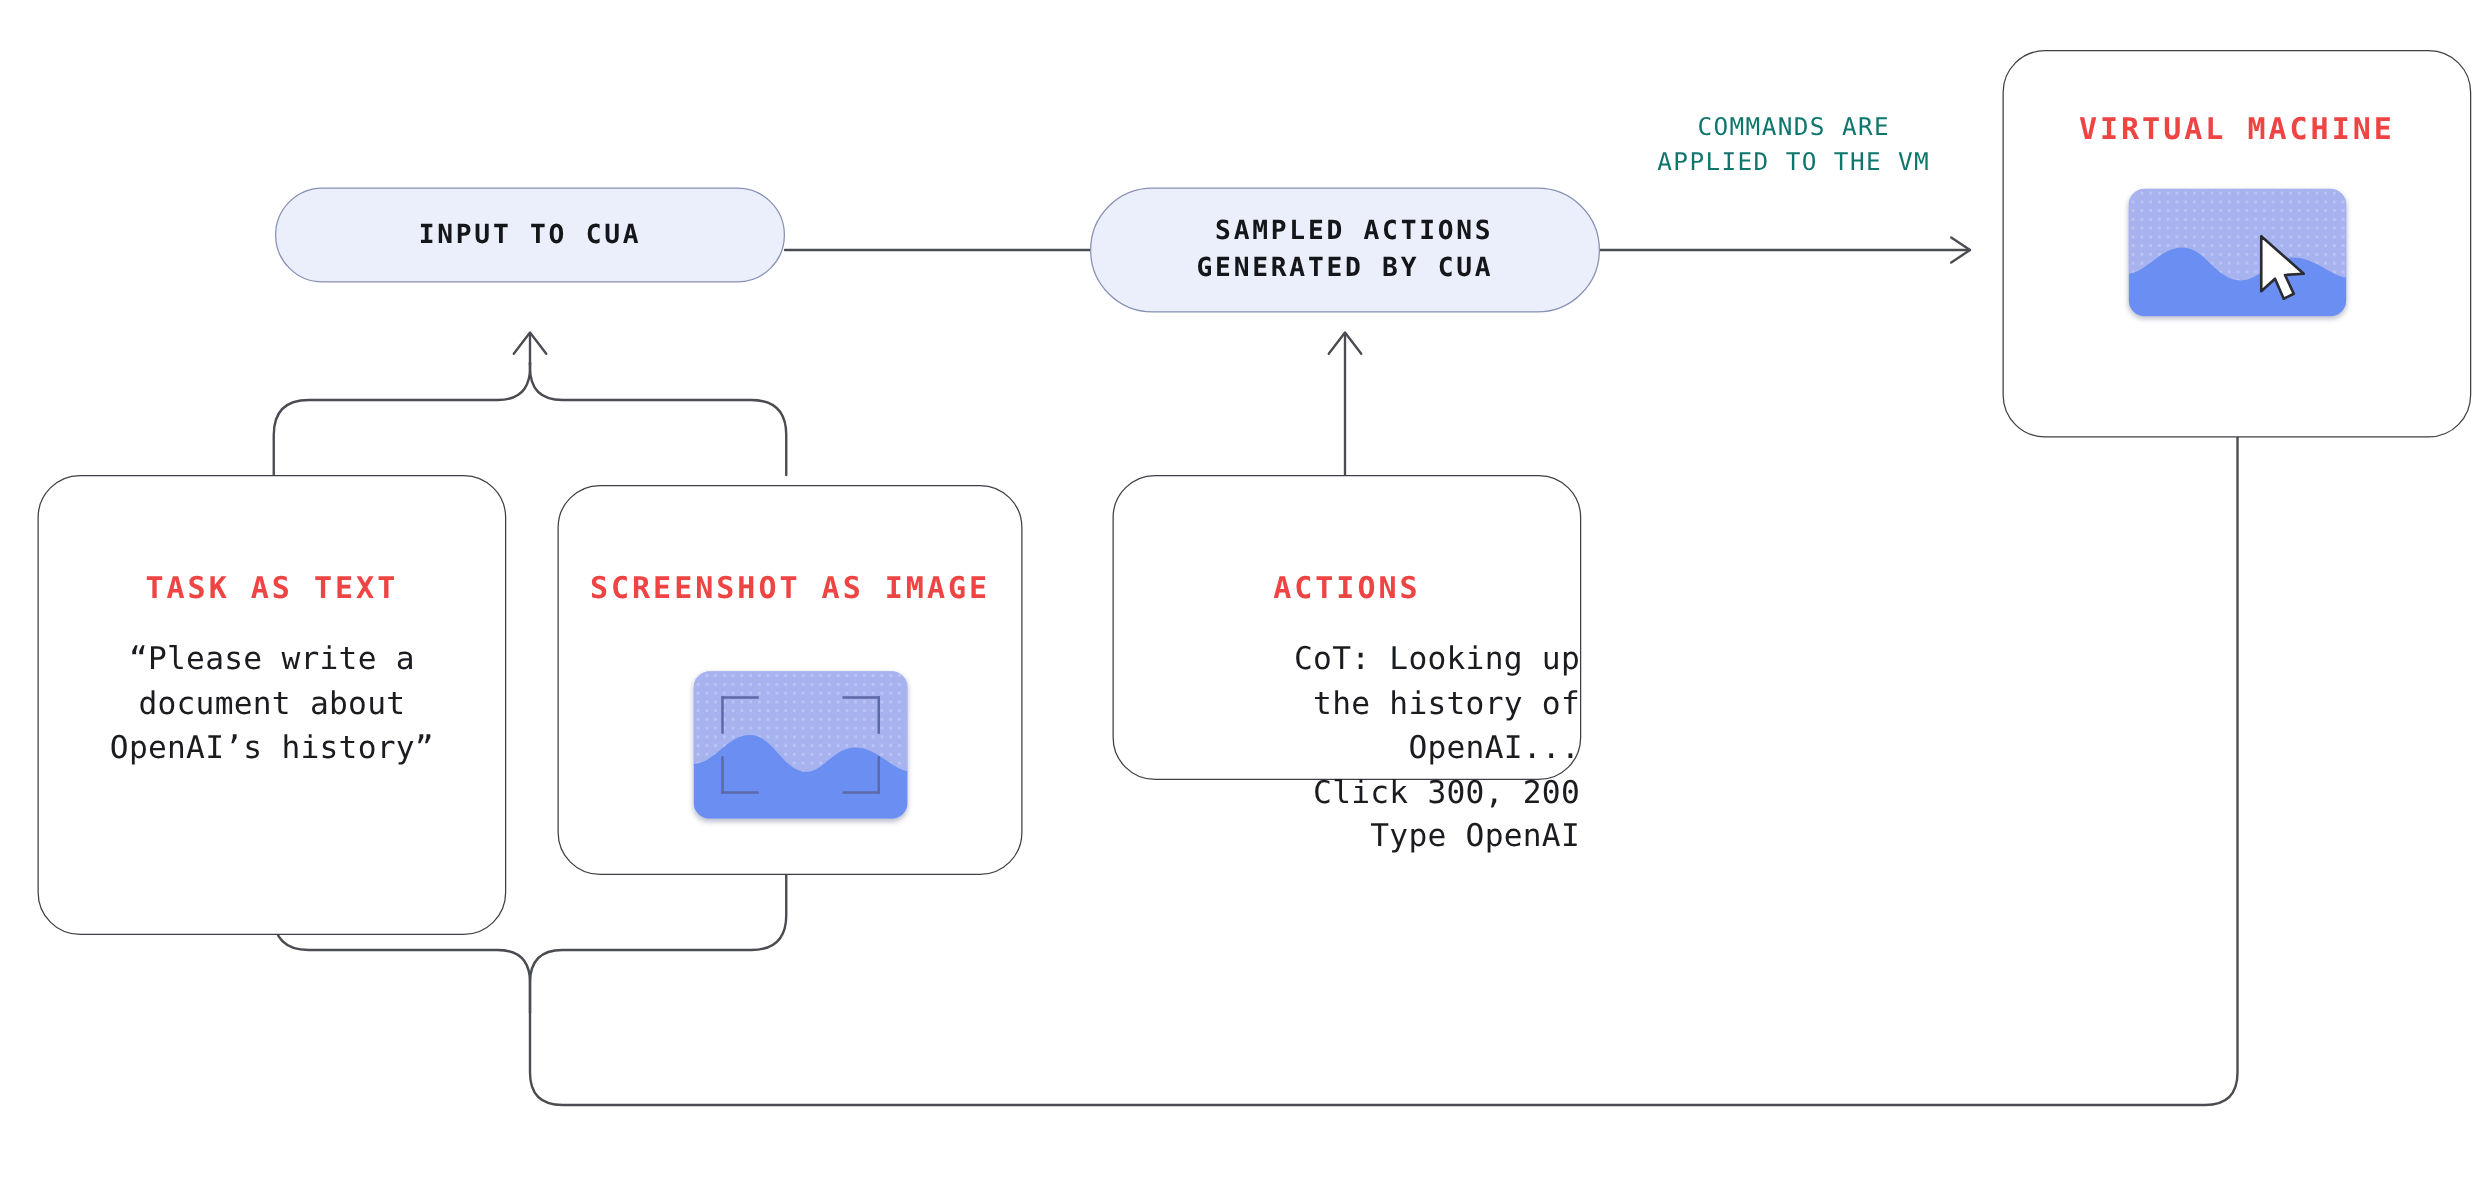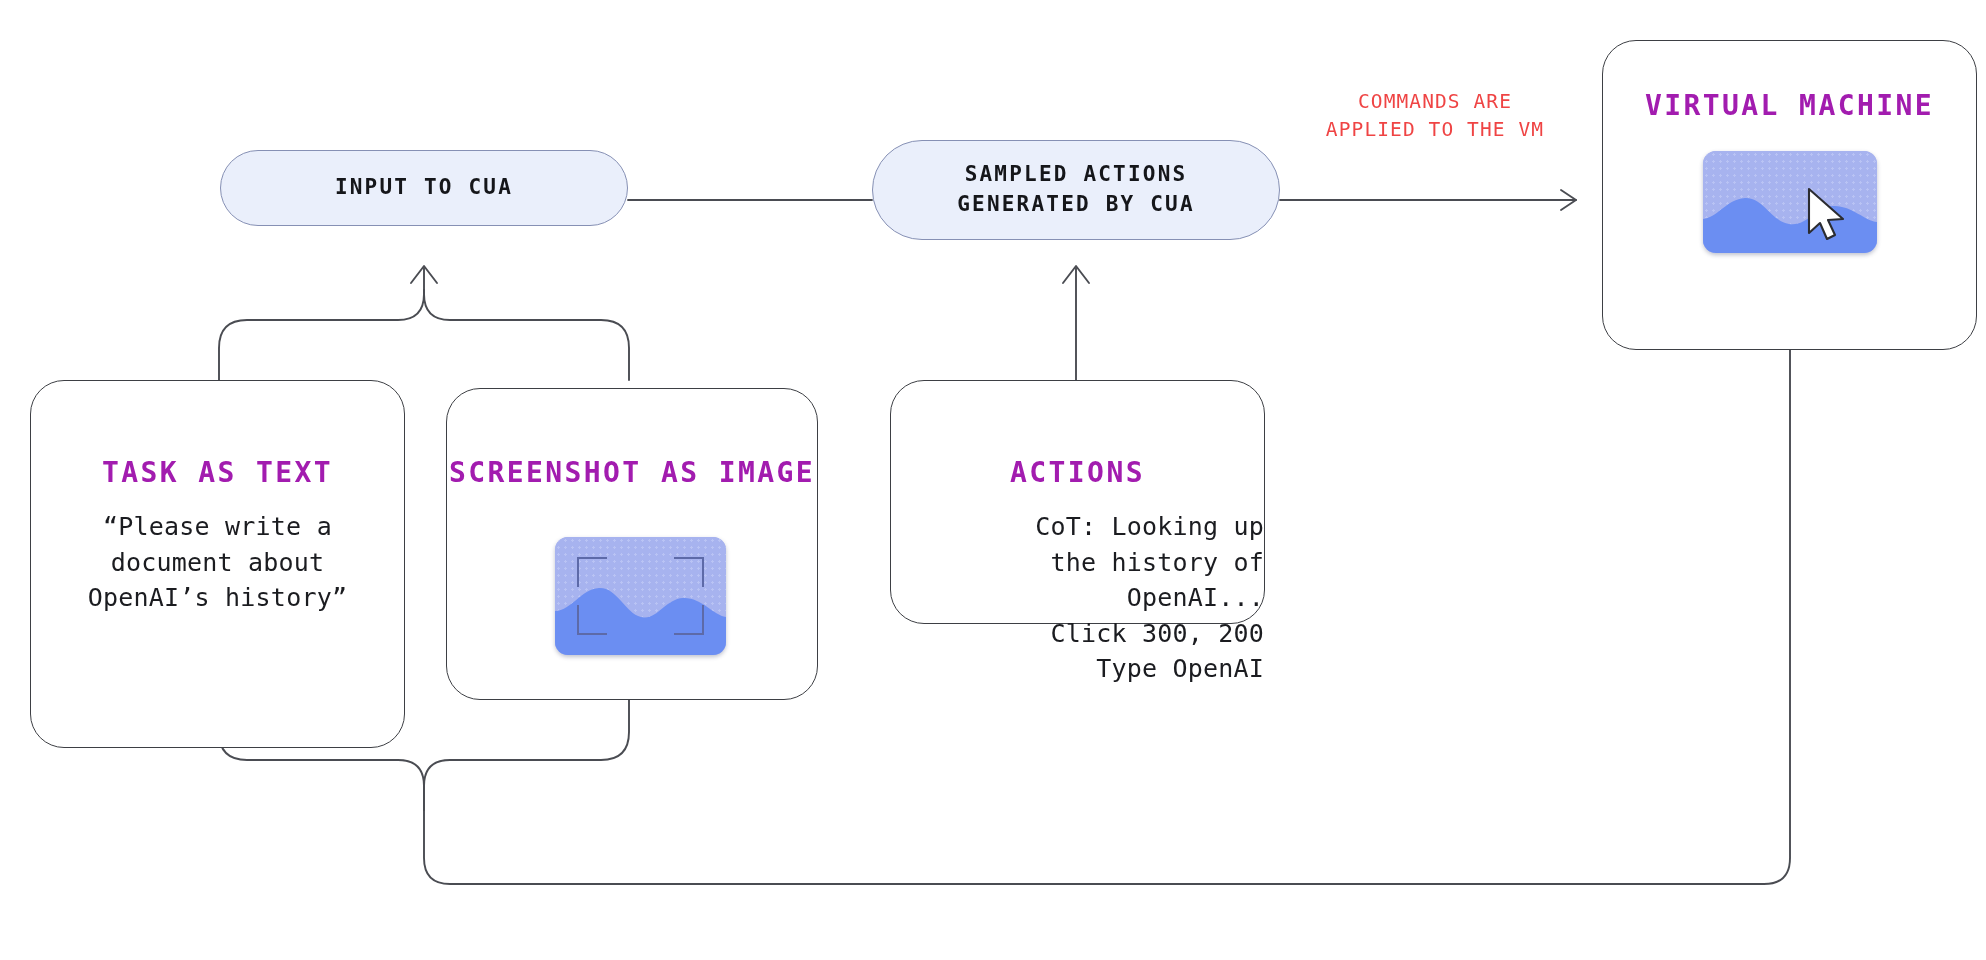--- a/index.html
+++ b/index.html
@@ -35,43 +35,43 @@
     justify-content: center;
     text-align: center;
     color: #15161a;
     font-size: 21px;
     font-weight: 700;
     letter-spacing: 2.2px;
     line-height: 1.42;
     z-index: 3;
   }
   #pill-input  { left: 220px;  top: 150px; width: 408px; height: 76px; text-align: right; }
-  #pill-actions{ left: 872px;  top: 140px; width: 408px; height: 100px; }
+  #pill-actions{ left: 872px;  top: 150px; width: 408px; height: 100px; text-align: right; }
 
   
   .card {
     position: absolute;
     background: #ffffff;
     border: 1.6px solid #3d3f44;
     border-radius: 34px;
     z-index: 3;
   }
   #card-task       { left: 30px;   top: 380px; width: 375px; height: 368px; }
   #card-screenshot { left: 446px;  top: 388px; width: 372px; height: 312px; }
   #card-actions    { left: 890px;  top: 380px; width: 375px; height: 244px; }
   #card-vm         { left: 1602px; top: 40px;  width: 375px; height: 310px; }
 
   .card-title {
     position: absolute;
     left: 0; right: 0;
     text-align: center;
-    font-size: 28px;
+    font-size: 24px;
     font-weight: 700;
     letter-spacing: 2.4px;
-    color: #a21caf;
+    color: #ef4444;
     white-space: nowrap;
   }
   #card-task .card-title,
   #card-actions .card-title { top: 75px; }
   #card-screenshot .card-title { top: 67px; }
   #card-vm .card-title { top: 48px; }
 
   .card-body {
     position: absolute;
     left: 0; right: 0;
@@ -127,21 +127,21 @@
   
   #label-commands {
     position: absolute;
     left: 1290px;
     top: 88px;
     width: 290px;
     text-align: center;
     font-size: 19.5px;
     line-height: 1.46;
     letter-spacing: 1.1px;
-    color: #ef4444;
+    color: #0f766e;
     white-space: pre-line;
     z-index: 3;
   }
 </style>
 </head>
 <body>
 
 <div id="stage">
 
   <svg id="wires" viewBox="0 0 1986 960" width="1986" height="960">

